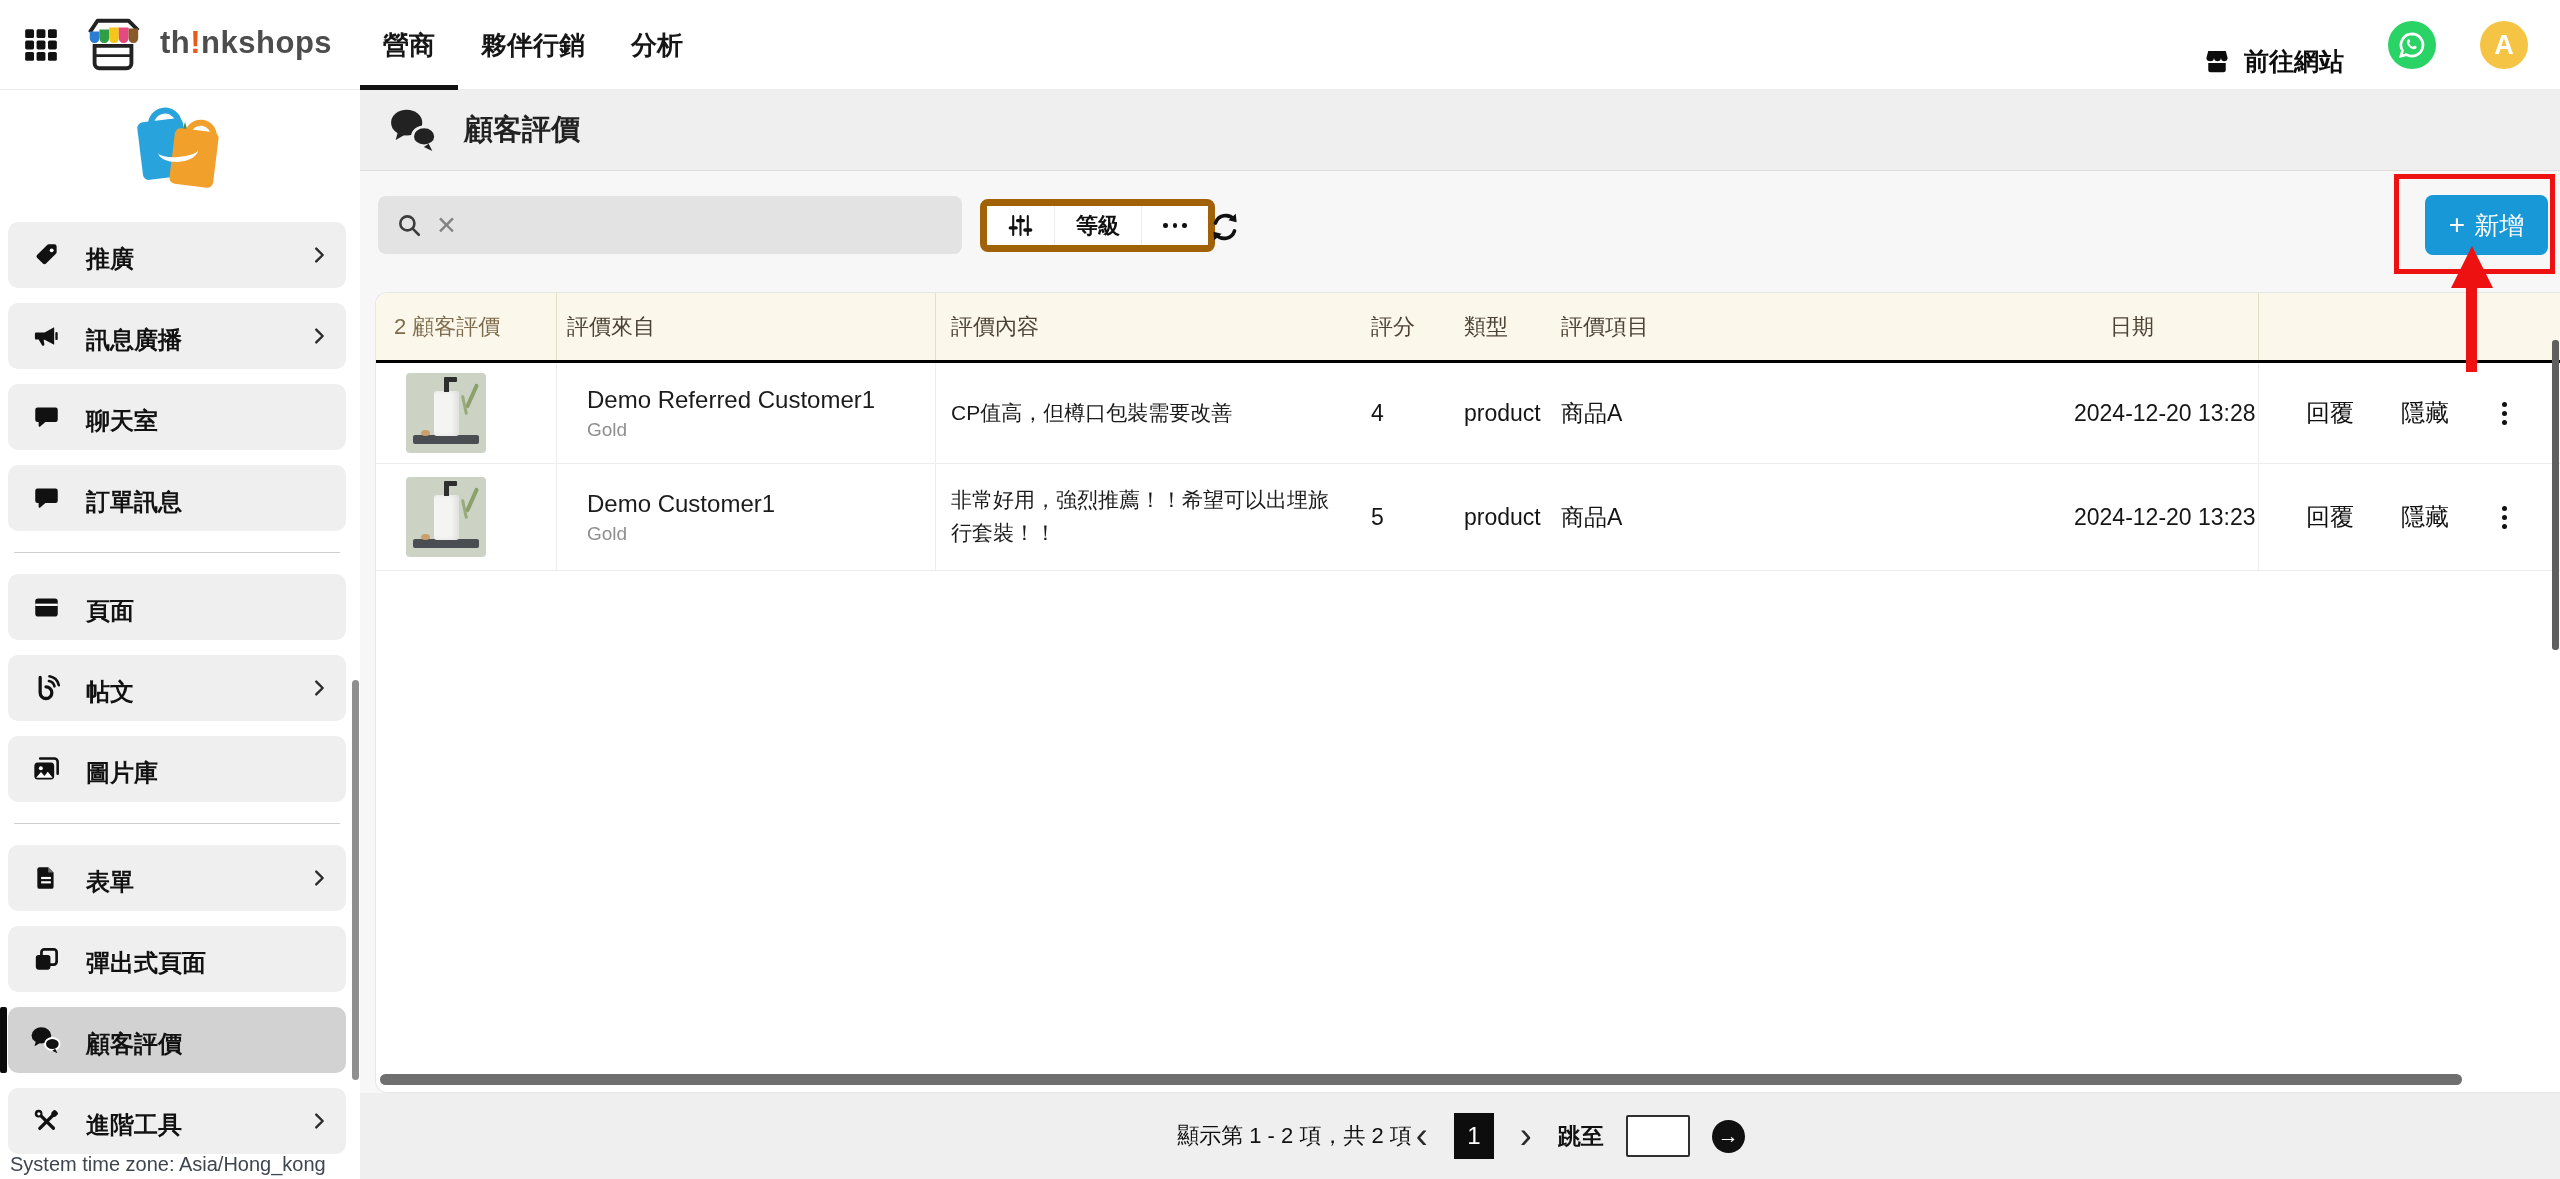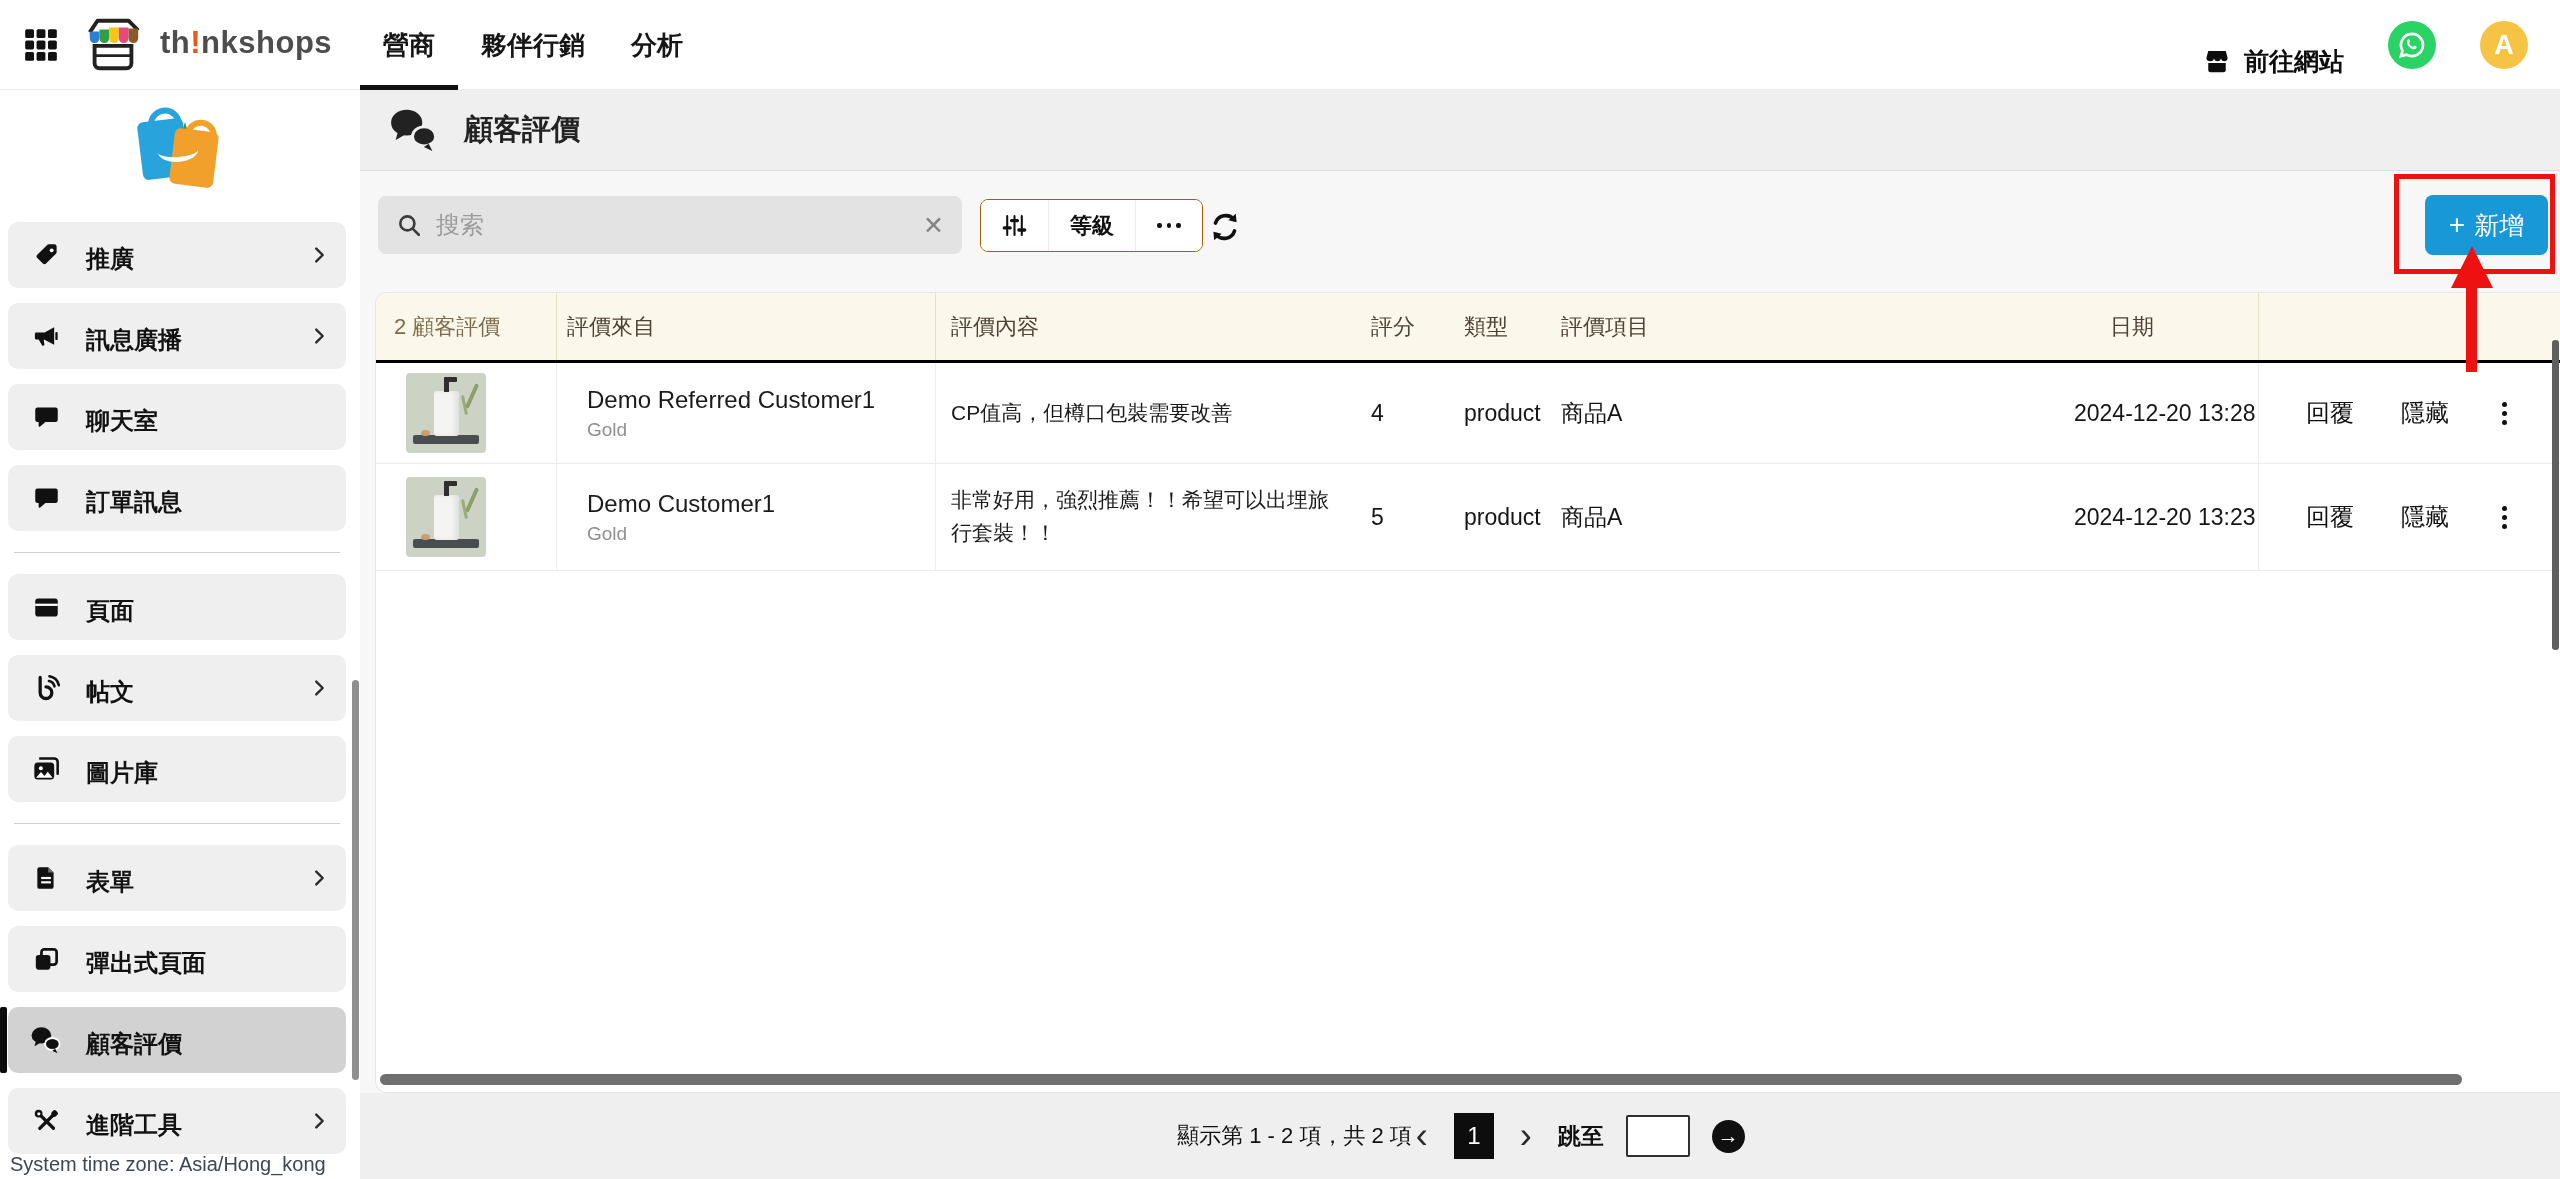--- a/index.html
+++ b/index.html
@@ -44,21 +44,21 @@
   
   .main { position:absolute; left:360px; top:90px; right:0; bottom:0; background:#f7f7f7; }
   .page-header { height:81px; background:#efefef; border-bottom:1px solid #dcdcdc; display:flex; align-items:center; padding-left:30px; gap:26px; }
   .ph-title { font-size:29px; color:#222; }
 
   .toolbar { position:absolute; left:0; top:82px; right:0; height:120px; }
   .search { position:absolute; left:18px; top:24px; width:584px; height:58px; background:#e3e3e3; border-radius:8px; display:flex; align-items:center; padding:0 18px; gap:14px; }
   .search input { flex:1; background:transparent; border:none; outline:none; font-size:24px; color:#333; }
   .search input::placeholder { color:#9b9b9b; }
   .clear-x { font-size:25px; color:#828282; cursor:pointer; }
-  .fgroup { position:absolute; left:620px; top:27px; height:53px; background:#fff; border:1px solid #a16207; border-radius:8px; display:flex; overflow:hidden; }
+  .fgroup { position:absolute; left:620px; top:27px; height:53px; background:#fff; border:7px solid #a16207; border-radius:8px; display:flex; overflow:hidden; }
   .fseg { display:flex; align-items:center; justify-content:center; padding:0 21px; border-right:1px solid #ececec; cursor:pointer; background:#fff; }
   .fseg:last-child { border-right:none; }
   .fseg.rank { font-size:22px; font-weight:700; color:#111; }
   .hdots { display:flex; gap:5px; }
   .hdots i { width:4.5px; height:4.5px; background:#111; border-radius:50%; }
   .refresh { position:absolute; left:848px; top:38px; cursor:pointer; }
   .add-btn { position:absolute; left:2065px; top:23px; width:123px; height:60px; background:#1898d6; border:none; border-radius:8px; color:#fff; font-size:25px; display:flex; align-items:center; justify-content:center; gap:9px; cursor:pointer; font-family:inherit; }
   .add-plus { font-size:28px; font-weight:400; line-height:1; }
 
   
@@ -355,21 +355,20 @@
   </div>
 
   <div class="toolbar">
     <div class="search">
       <span>
         <svg width="26" height="26" viewBox="0 0 24 24">
             <circle cx="10.5" cy="10.5" r="6.5" fill="none" stroke="#3c3c3c" stroke-width="2.4"></circle>
             <path d="M15.6 15.6L21 21" stroke="#3c3c3c" stroke-width="2.4" stroke-linecap="round"></path>
           </svg>
       </span>
-      <input type="text" placeholder="搜索" style="">
       <span class="clear-x">✕</span>
     </div>
 
     <div class="fgroup">
       <div class="fseg">
         <span>
           <svg width="25" height="25" viewBox="0 0 24 24" stroke="#111" stroke-linecap="round">
               <path d="M5 3v18M12 3v18M19 3v18" stroke-width="2"></path>
               <path d="M2.2 14.3h5.6M9.2 7.3h5.6M16.2 16.3h5.6" stroke-width="3.2"></path>
             </svg>

